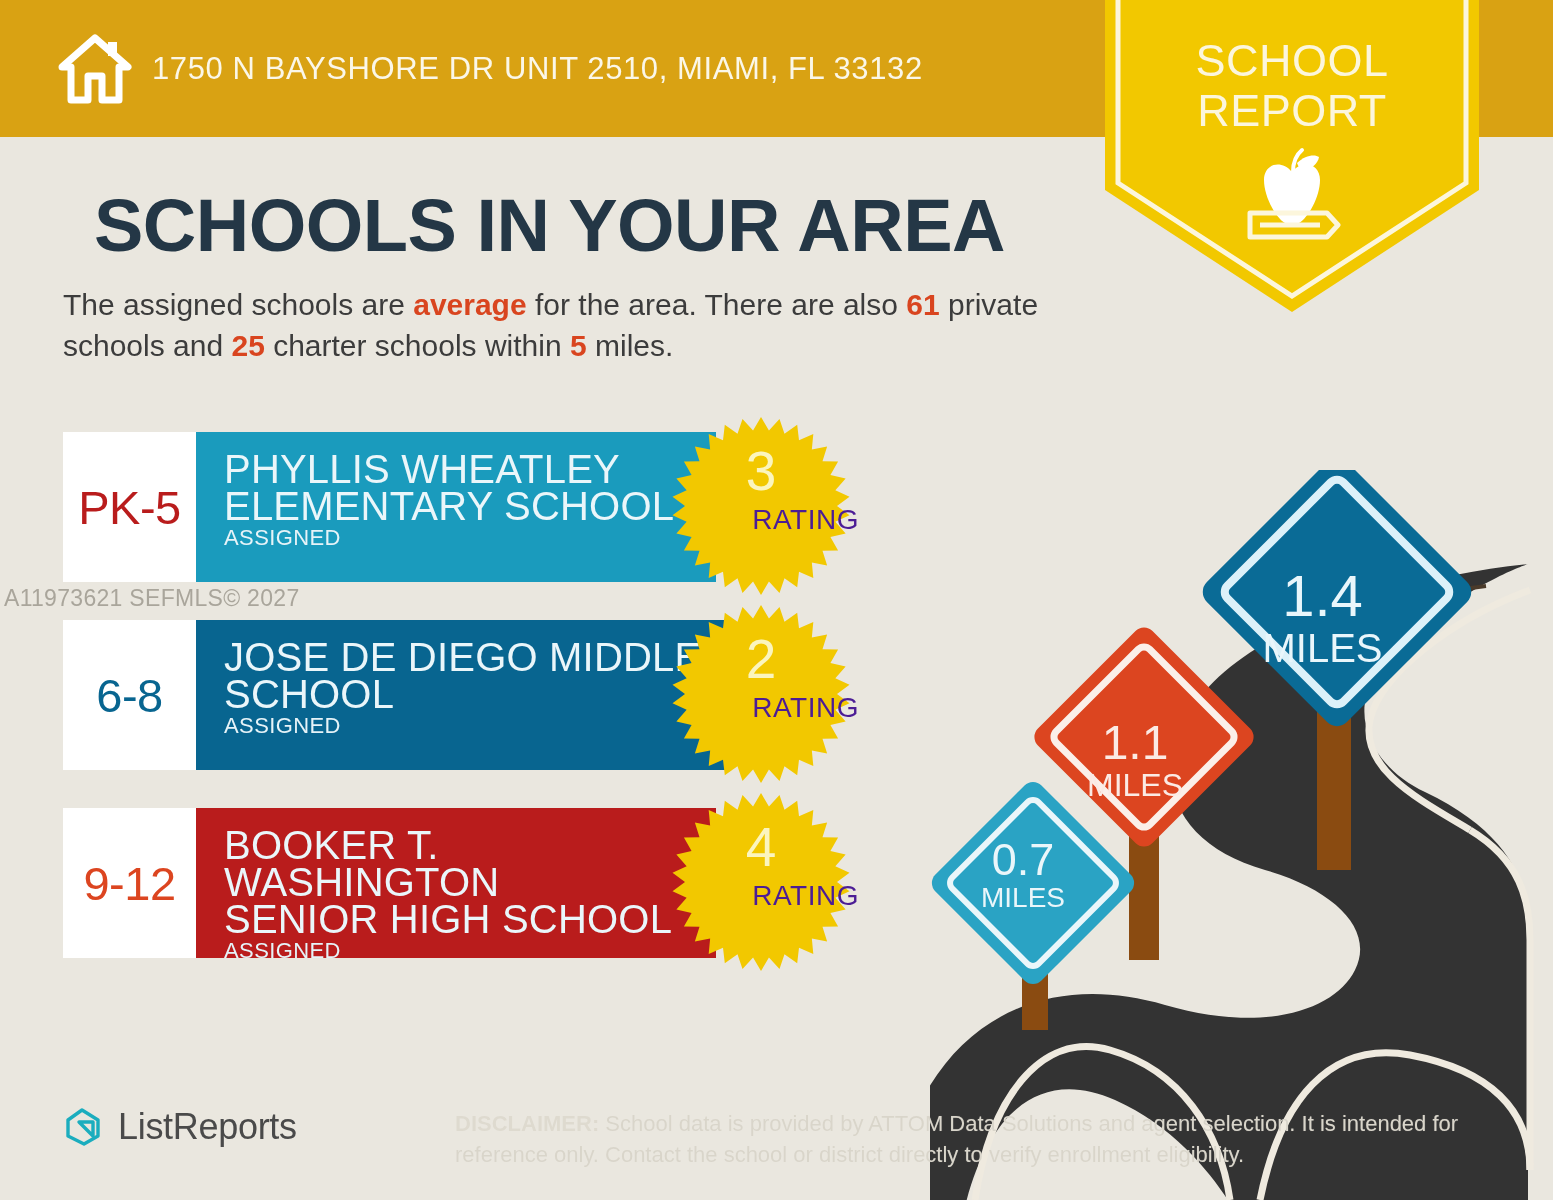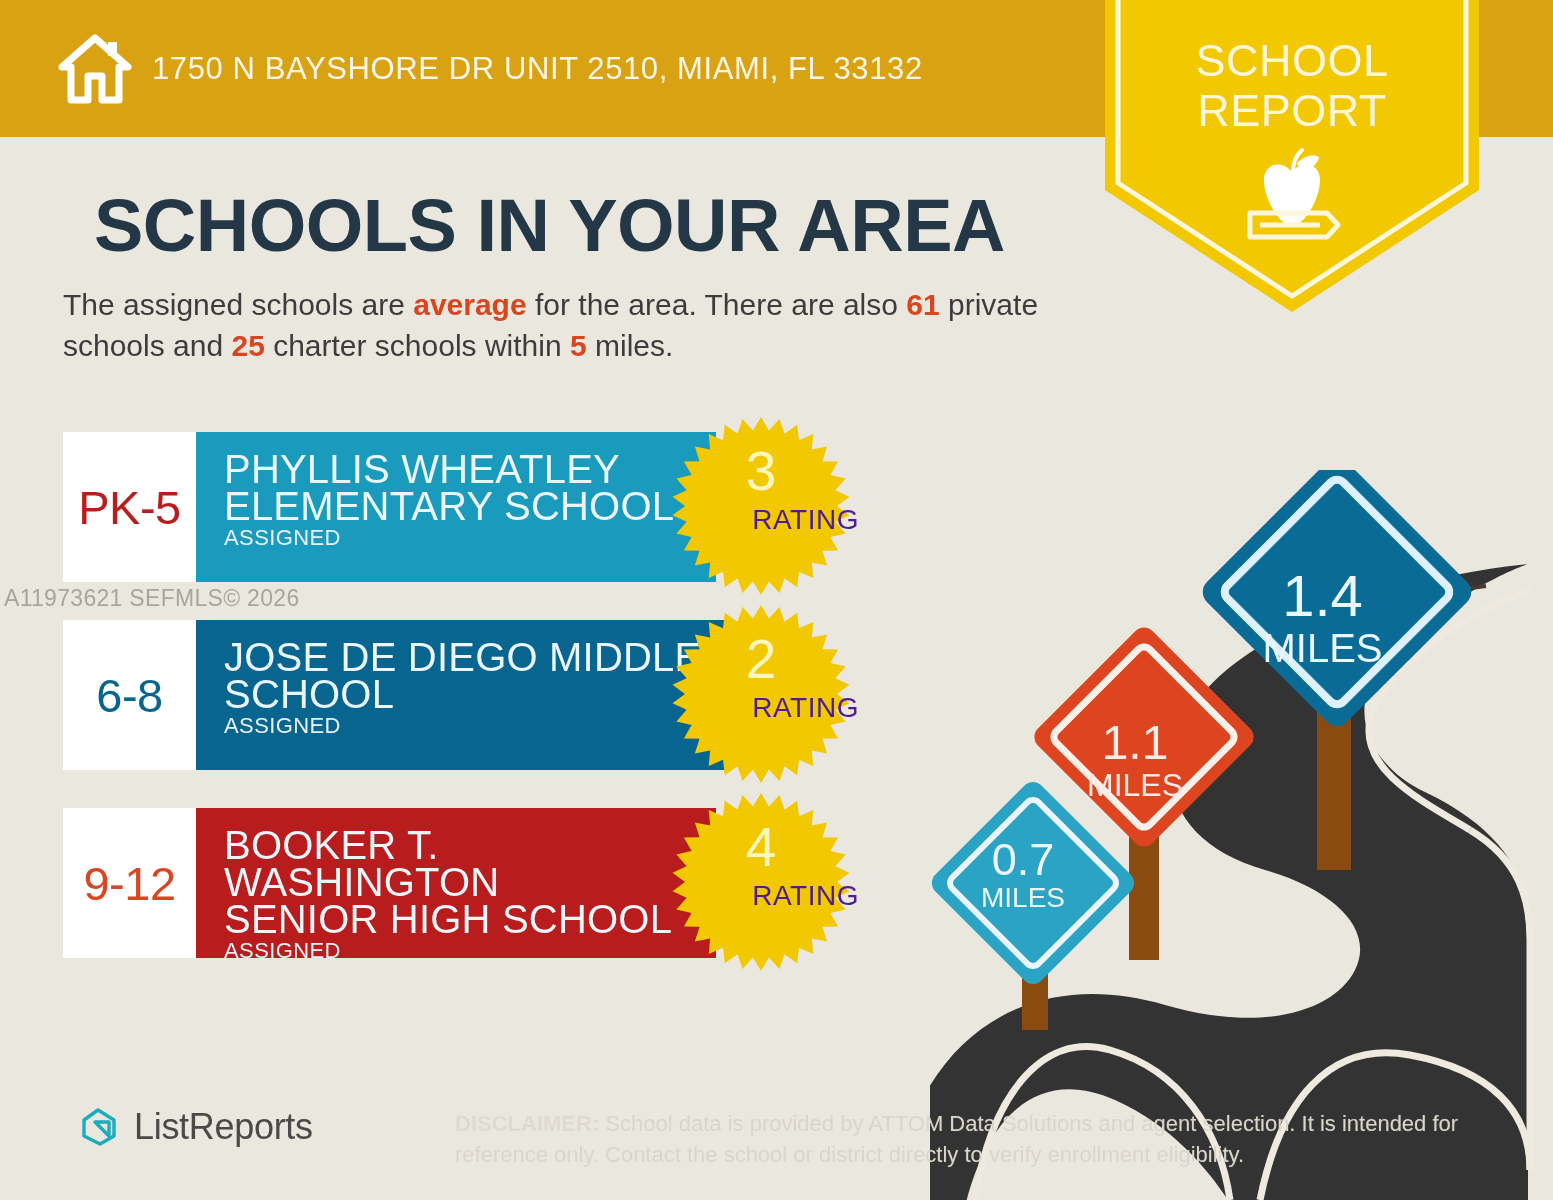--- a/index.html
+++ b/index.html
@@ -117,21 +117,21 @@
   .sign1-text{left:120px;top:248px;width:170px;color:#FBEAE4;}
   .sign1-text .sign-num{font-size:48px;line-height:50px;}
   .sign1-text .sign-unit{font-size:32px;line-height:34px;}
   
   .sign2-text{left:285px;top:96px;width:215px;color:#E9F6FB;}
   .sign2-text .sign-num{font-size:58px;line-height:60px;}
   .sign2-text .sign-unit{font-size:40px;line-height:44px;}
 
   
   .logo{
-    position:absolute;left:78px;top:1106px;
+    position:absolute;left:62px;top:1106px;
     display:flex;align-items:center;gap:14px;z-index:8;
   }
   .logo-mark{width:42px;height:42px;display:block;}
   .logo-text{color:#4A4A4A;font-size:36px;font-weight:400;letter-spacing:-0.3px;}
 
   .disclaimer{
     position:absolute;left:455px;top:1108px;width:1030px;
     color:#D9D5CA;font-size:22px;line-height:31px;font-weight:400;
     z-index:8;text-shadow:0 0 1px rgba(255,255,255,0.25);
   }
@@ -172,21 +172,21 @@
     </svg>
     <div class="badge-label">
       <div>SCHOOL</div>
       <div>REPORT</div>
     </div>
   </div>
 
   <div class="title">SCHOOLS IN YOUR AREA</div>
   <div class="subtitle" id="subtitle-host"><span>The assigned schools are </span><b>average</b><span> for the area. There are also </span><b>61</b><span> private schools and </span><b>25</b><span> charter schools within </span><b>5</b><span> miles.</span></div>
 
-  <div class="mls">A11973621  SEFMLS© 2026</div>
+  <div class="mls">A11973621  SEFMLS© 2027</div>
 
   <div class="schools" id="school-list">
       <div class="school-row">
         <div class="grade-box">
           <span class="grade-text" style="color: #b91c1c;">PK-5</span>
         </div>
         <div class="bar" style="background: rgb(26, 155, 189);">
           <div class="bar-inner">
             <div class="school-name">PHYLLIS WHEATLEY</div>
             <div class="school-name">ELEMENTARY SCHOOL</div>

